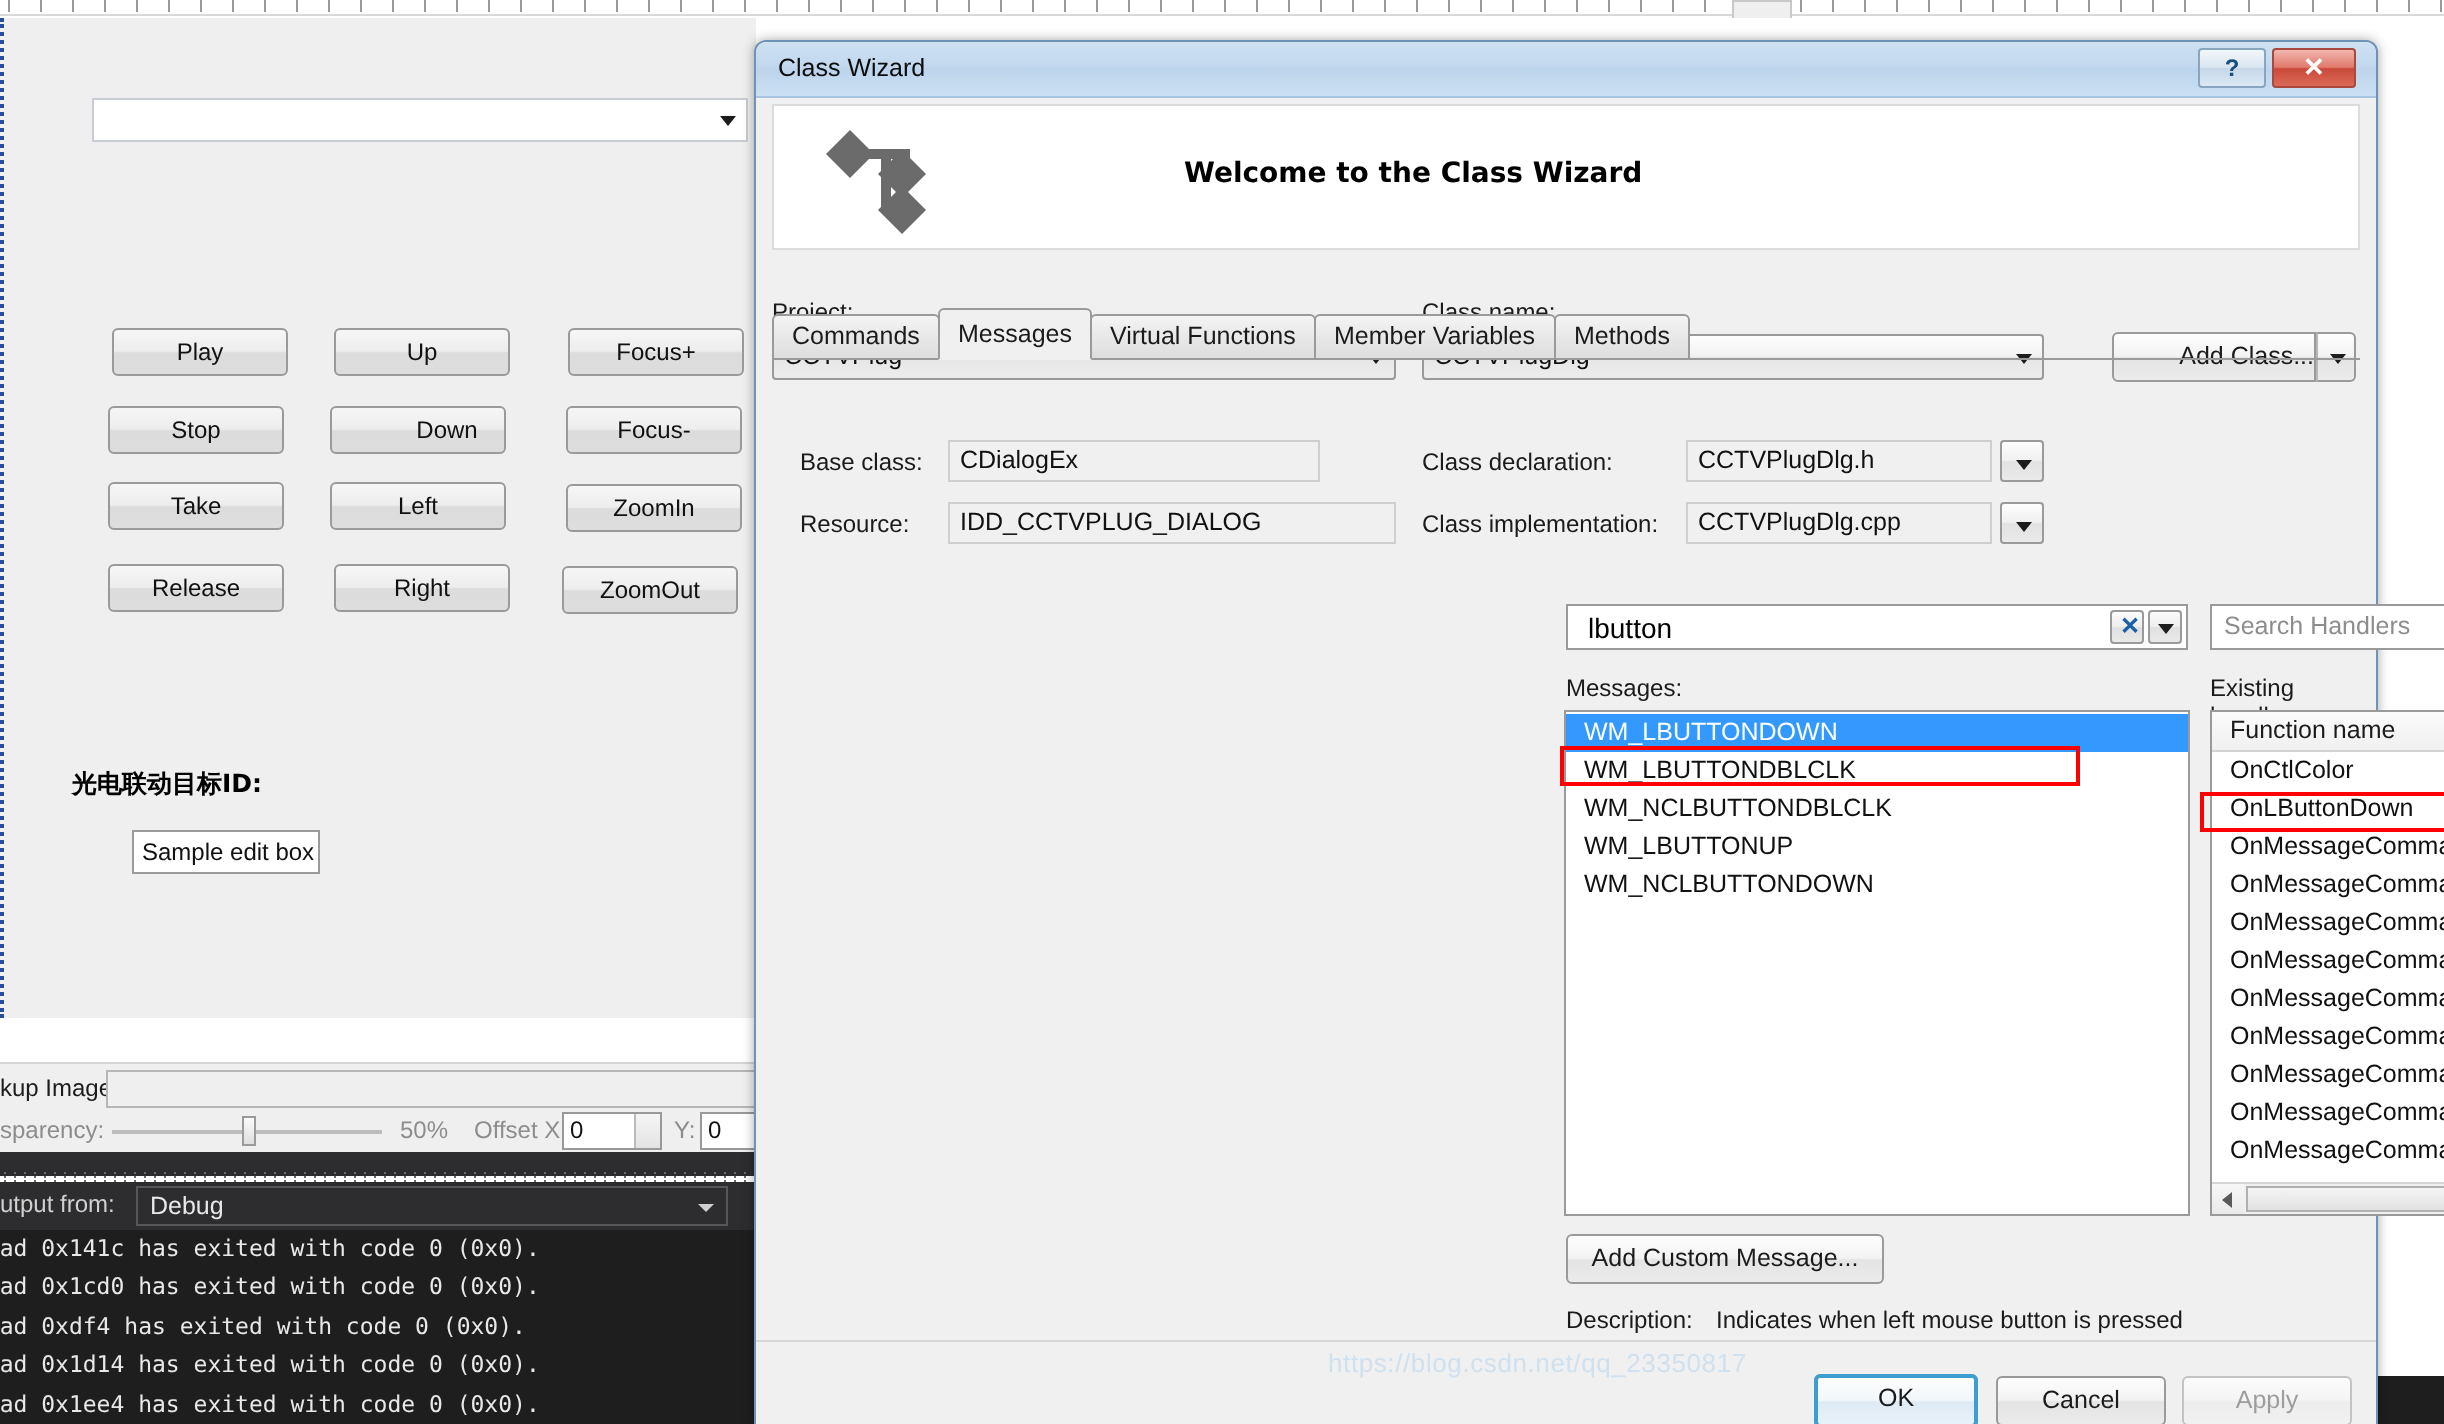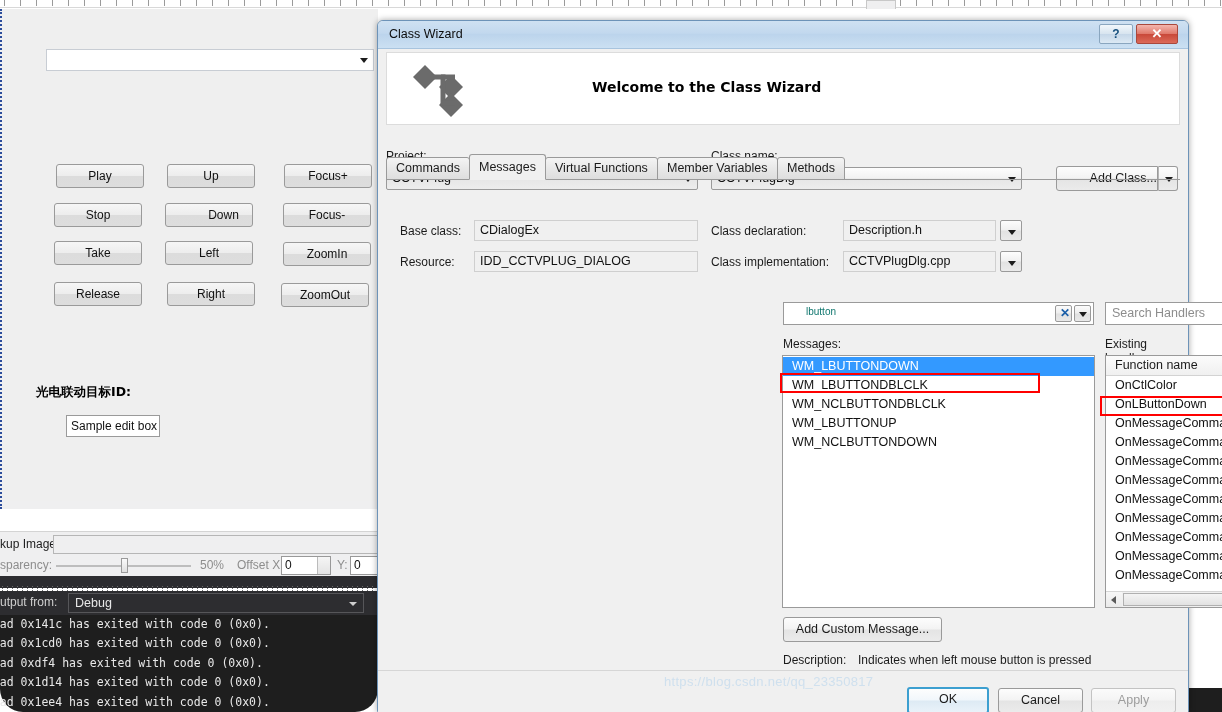--- a/index.html
+++ b/index.html
@@ -86,21 +86,21 @@
     position:absolute; height:2px; background:#bdbdbd; top:9px;
   }
   .it-slider-thumb {
     position:absolute; width:7px; height:15px; top:2px;
     background:linear-gradient(to bottom,#fafafa,#dfdfdf); border:1px solid #9a9a9a;
   }
 
   .out-sep { position:absolute; left:0; top:576px; width:378px; height:12px; background:#2d2d30; }
   .out-dots { position:absolute; left:0; top:586px; width:378px; height:5px; }
   .out-panel {
-    position:absolute; left:0; top:591px; width:378px; height:121px; background:#1e1e1e;border-radius:23px;
+    position:absolute; left:0; top:591px; width:378px; height:121px; background:#1e1e1e;
   }
   .out-toolbar {
     position:absolute; left:0; top:0; width:378px; height:24px; background:#2d2d30;
   }
   .out-from {
     position:absolute; left:0; top:4px; font-size:12px; color:#d0d0d0;
   }
   .out-combo {
     position:absolute; left:68px; top:2px; width:296px; height:20px;
     background:#2d2d30; border:1px solid #565659; color:#e8e8e8;
@@ -242,21 +242,21 @@
   .tab.active {
     background:#f0f0f0; border-bottom:1px solid #f0f0f0; top:-3px; height:26px; line-height:24px;
     z-index:3;
   }
 
   
   .filterbox {
     position:absolute; height:23px; background:#ffffff; border:1px solid #9a9a9a;
   }
   .filterbox .ftxt {
-    position:absolute; left:22px; top:3px; font-size:10px; color:#0f766e;
+    position:absolute; left:10px; top:3px; font-size:14px; color:#000000;
   }
   .fbtn {
     position:absolute; top:2px; width:17px; height:17px;
     background: linear-gradient(to bottom,#fbfbfb,#eeeeee 48%,#e0e0e0 52%,#e9e9e9);
     border:1px solid #9a9a9a; border-radius:2px;
   }
   .fbtn .x { position:absolute; left:4px; top:0px; font-size:12px; color:#1b5fa8; font-weight:bold; }
   .fbtn i {
     position:absolute; left:4px; top:6px; width:0;height:0;
     border-left:4px solid transparent;border-right:4px solid transparent;border-top:5px solid #1c1c1c;
@@ -732,35 +732,35 @@
 
       <div class="lbl" style="left:8px; top:20px;">Project:</div>
       <div class="combo" style="left:8px; top:38px; width:312px;">
         <span>CCTVPlug</span>
         <span class="cbtn">
             <i></i>
           </span>
       </div>
 
       <div class="lbl" style="left:22px; top:95px;">Base class:</div>
-      <div class="flatedit" style="left:96px; top:91px; width:224px;">CDialogEx</div>
+      <div class="flatedit" style="left:96px; top:91px; width:186px;">CDialogEx</div>
 
       <div class="lbl" style="left:22px; top:126px;">Resource:</div>
       <div class="flatedit" style="left:96px; top:122px; width:224px;">IDD_CCTVPLUG_DIALOG</div>
 
       <div class="lbl" style="left:333px; top:20px;">Class name:</div>
       <div class="combo" style="left:333px; top:38px; width:311px;">
         <span>CCTVPlugDlg</span>
         <span class="cbtn">
             <i></i>
           </span>
       </div>
 
       <div class="lbl" style="left:333px; top:95px;">Class declaration:</div>
-      <div class="flatedit" style="left:465px; top:91px; width:153px;">Description.h</div>
+      <div class="flatedit" style="left:465px; top:91px; width:153px;">CCTVPlugDlg.h</div>
       <div class="dropbtn" style="left:622px; top:91px;">
           <i></i>
         </div>
 
       <div class="lbl" style="left:333px; top:126px;">Class implementation:</div>
       <div class="flatedit" style="left:465px; top:122px; width:153px;">CCTVPlugDlg.cpp</div>
       <div class="dropbtn" style="left:622px; top:122px;">
           <i></i>
         </div>
 

